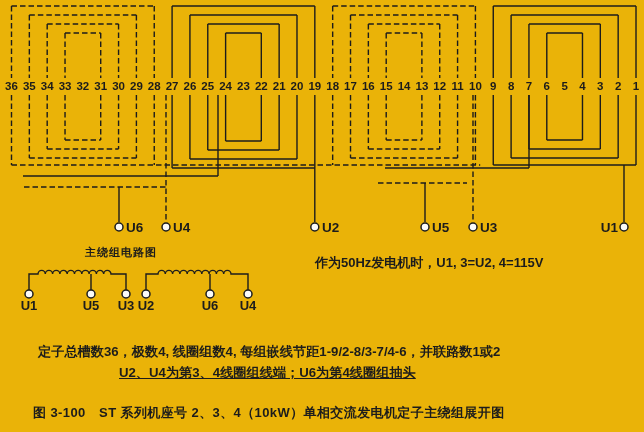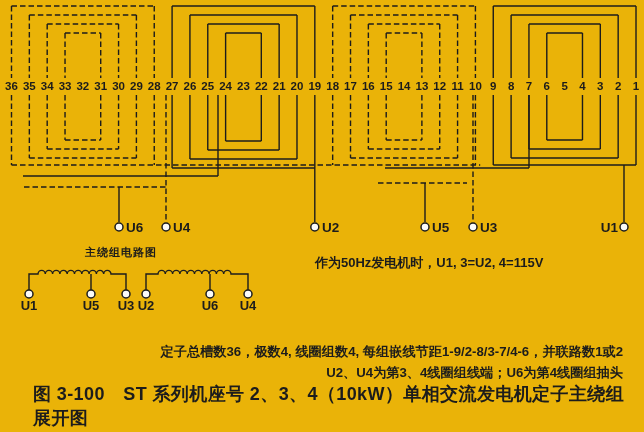--- a/index.html
+++ b/index.html
@@ -4,23 +4,23 @@
 <style>
   html,body{margin:0;padding:0;background:#e8e8e6;}
   #page{position:relative;width:644px;height:432px;background:#eab308;color:#1c1c1c;
         font-family:"Liberation Sans",sans-serif;overflow:hidden;}
   .abs{position:absolute;}
   .cn{font-weight:bold;color:#1c1c1c;}
   #winding-svg-wrap{left:0;top:0;width:644px;height:238px;}
   #circuit-title{left:85px;top:245px;font-size:11px;letter-spacing:1px;}
   #circuit-svg-wrap{left:10px;top:240px;width:270px;height:78px;}
   #notes-right{left:307px;top:253px;width:320px;font-size:13px;line-height:19.3px;margin-left:8px;}
-  #notes-bottom{left:38px;top:342px;width:585px;font-size:13.2px;line-height:20.8px;text-align:right;}
-  #notes-bottom .indent{padding-left:81px;}
-  #caption{left:33px;top:382px;width:600px;font-size:18px;letter-spacing:0.4px;}
+  #notes-bottom{left:38px;top:342px;width:585px;font-size:13.2px;line-height:20.8px;}
+  #notes-bottom .indent{padding-left:81px;text-decoration:underline;}
+  #caption{left:33px;top:404px;width:600px;font-size:13px;letter-spacing:0.4px;}
   svg{display:block;}
 </style>
 </head>
 <body>
 
 <div id="page">
 
   <div id="winding-svg-wrap" class="abs">
     <svg id="winding-svg" width="644" height="238" viewBox="0 0 644 238">
         <text x="11.5" y="90" font-size="11.5" font-weight="bold" font-family="&quot;Liberation Sans&quot;, sans-serif" fill="#1c1c1c" text-anchor="middle">36</text>

